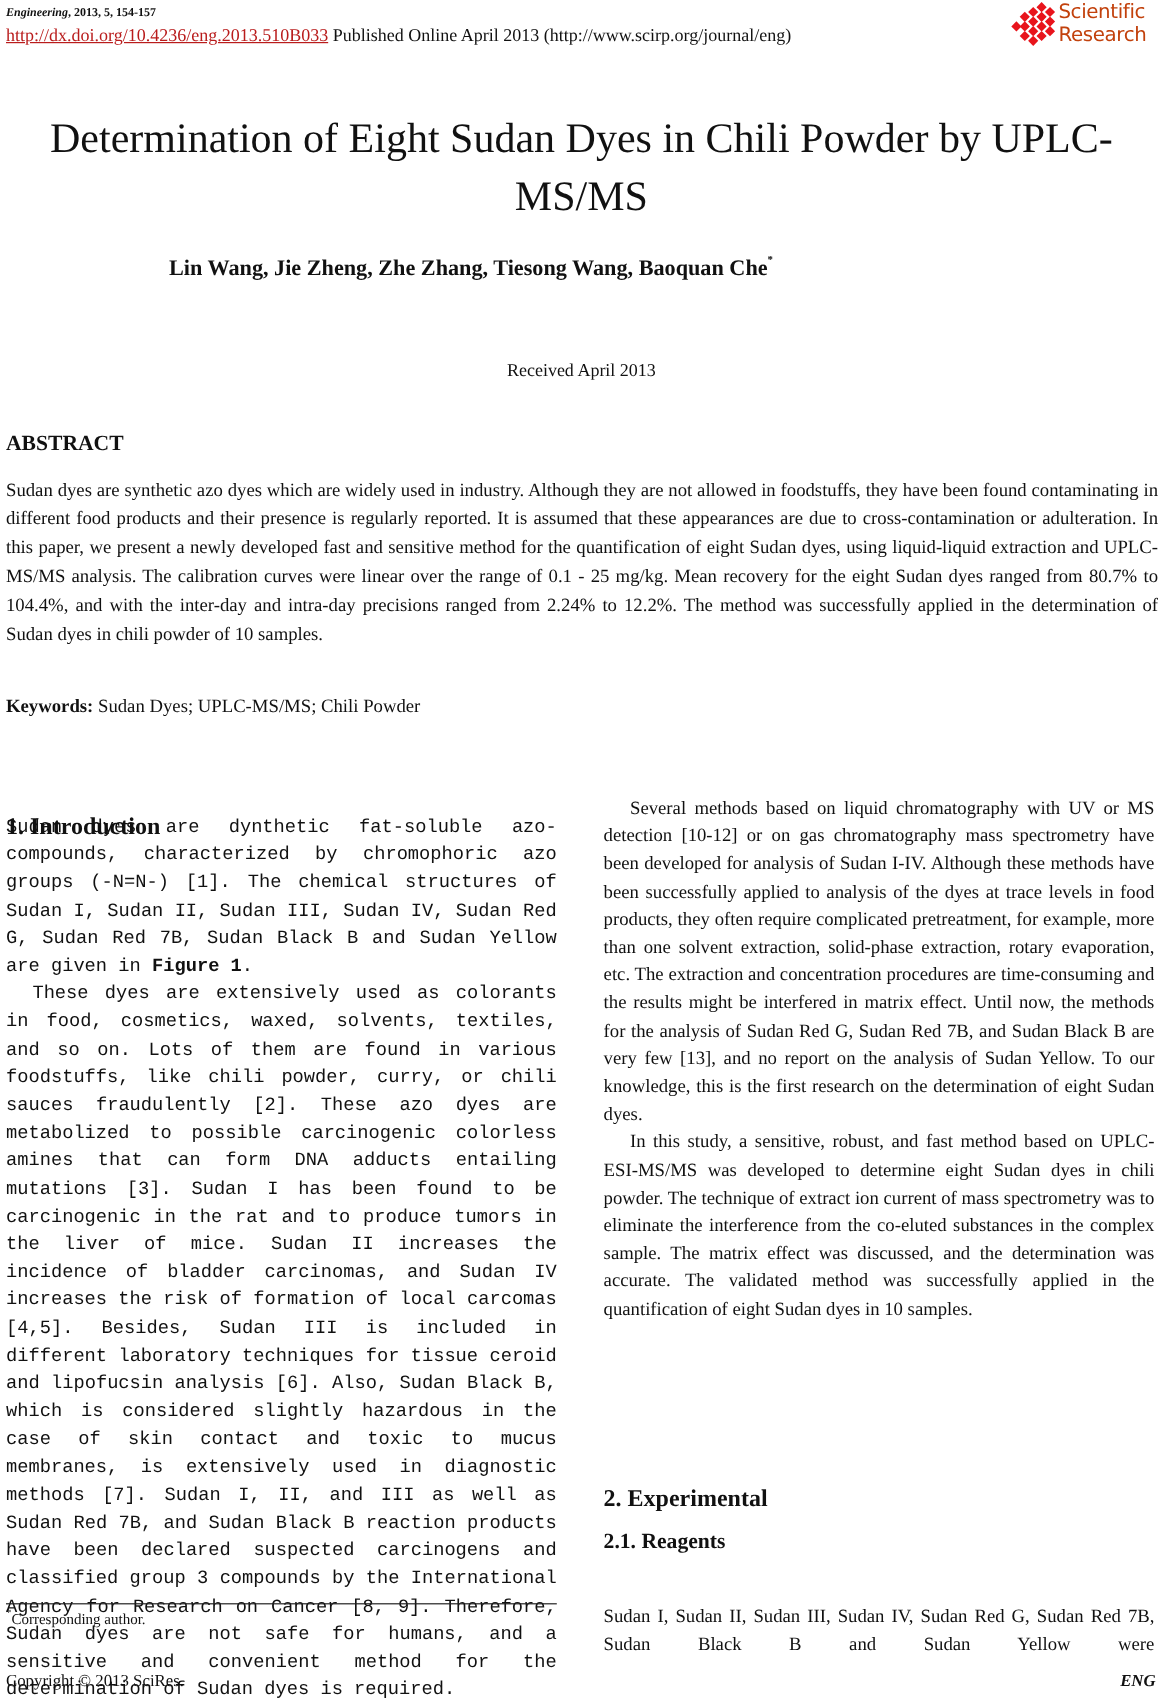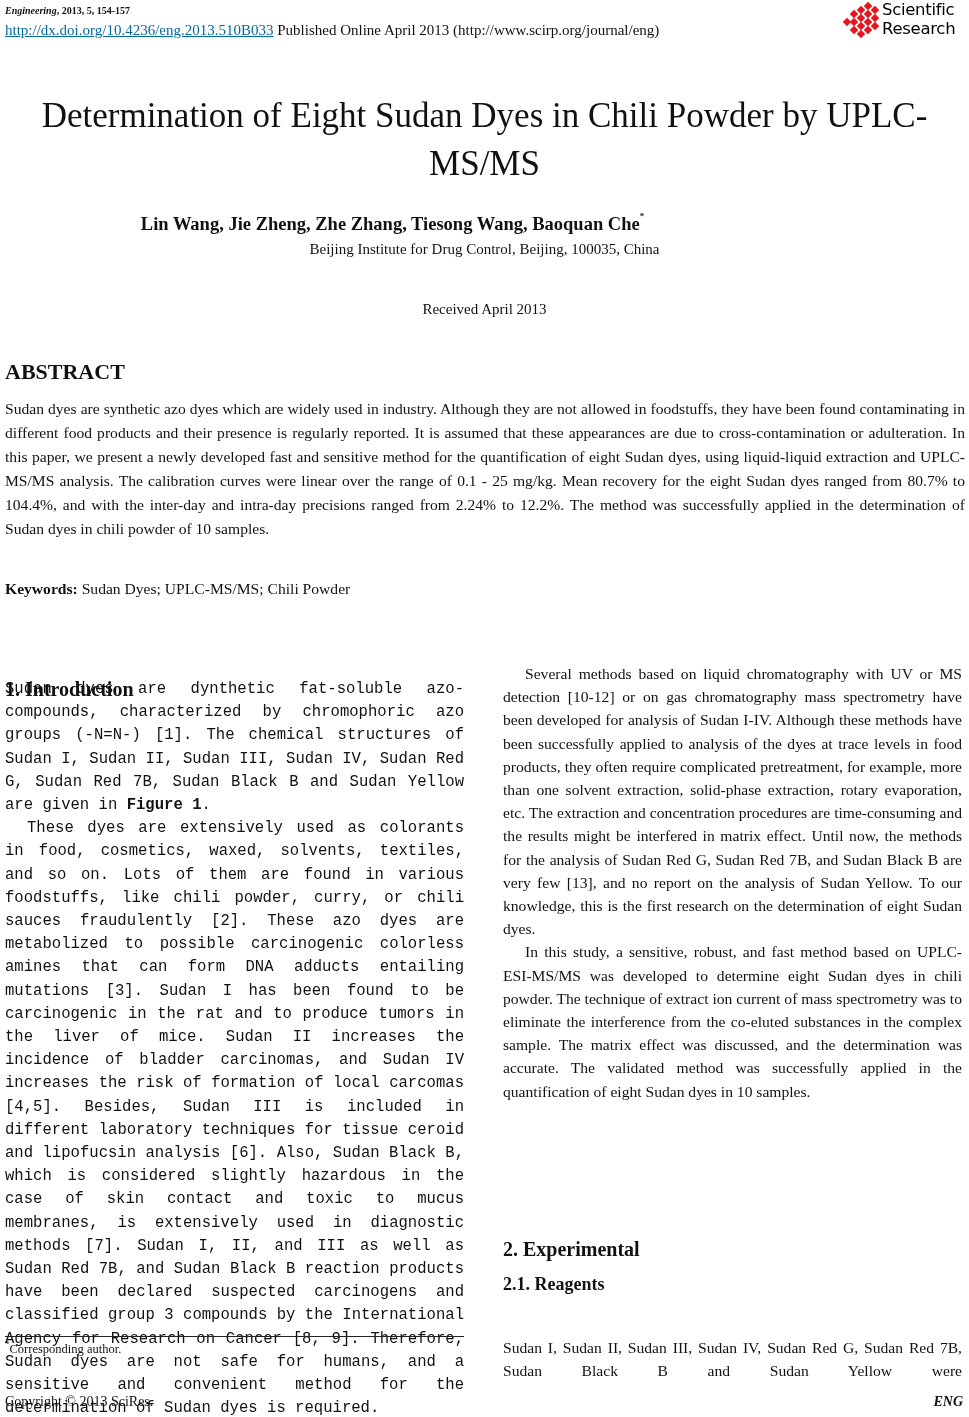--- a/index.html
+++ b/index.html
@@ -4,29 +4,29 @@
 <style>
   html, body { margin: 0; padding: 0; background: #ffffff; }
   body {
     width: 969px; height: 1417px; position: relative; overflow: hidden;
     font-family: "Liberation Serif", "DejaVu Serif", serif; color: #111;
   }
   .abs { position: absolute; }
   .hdr1 { left: 5px; top: 2px; font-size: 10px; font-weight: bold; line-height: 18px; }
   .hdr1 i { font-style: italic; }
   .hdr2 { left: 5px; top: 21px; font-size: 15px; line-height: 18px; white-space: nowrap; }
-  .hdr2 a { color: #0369a1; text-decoration: underline; }
+  .hdr2 a { color: #b91c1c; text-decoration: underline; }
   .logo { right: 2px; top: 0px; width: 125px; height: 42px; }
-  .logo-text { position: absolute; left: 40px; top: 0; font-family: "DejaVu Sans", sans-serif; font-size: 16.5px; line-height: 19px; color: #000000; letter-spacing: -0.3px; }
+  .logo-text { position: absolute; left: 40px; top: 0; font-family: "DejaVu Sans", sans-serif; font-size: 16.5px; line-height: 19px; color: #c2410c; letter-spacing: -0.3px; }
   .title { left: 0; width: 969px; top: 92px; text-align: center; font-size: 35px; font-weight: normal; line-height: 48px; }
   .authors { left: 0; width: 785px; top: 214px; text-align: center; font-size: 18.5px; font-weight: bold; }
   .affil { left: 0; width: 969px; top: 239px; text-align: center; font-size: 15px; line-height: 20px; }
   .received { left: 0; width: 969px; top: 301px; text-align: center; font-size: 15px; }
   sup { font-size: 9px; vertical-align: top; position: relative; top: -3px; }
-  .abs-h { left: 5px; top: 359px; font-size: 22px; font-weight: bold; }
+  .abs-h { left: 5px; top: 359px; font-size: 18px; font-weight: bold; }
   .abstract { left: 5px; width: 960px; top: 397px; font-size: 15.6px; line-height: 24px; text-align: justify; }
   .keywords { left: 5px; top: 580px; font-size: 15.6px; }
   .keywords b { font-weight: bold; }
   .col { width: 459px; font-size: 15.6px; line-height: 23.2px; text-align: justify; margin-top: 22px; }
   .col p { margin: 0; }
   .col p.ind { text-indent: 22px; }
   .col-left { left: 5px; top: 656px; font-family: Liberation Mono, monospace; }
   .col-right { left: 503px; top: 640px; }
   .sec-h { font-size: 20px; font-weight: bold; }
   .sec1 { left: 5px; top: 638px; margin-top: 40px; }
@@ -71,21 +71,20 @@
     <div>Scientific</div>
     <div>Research</div>
   </div>
 </div>
 
 <div class="abs title">Determination of Eight Sudan Dyes in Chili Powder by UPLC-MS/MS</div>
 <div class="abs authors">
   <span>Lin Wang, Jie Zheng, Zhe Zhang, Tiesong Wang, Baoquan Che</span><sup>*</sup>
 </div>
 <div class="abs affil">
-  <div>Beijing Institute for Drug Control, Beijing, 100035, China</div>
 </div>
 <div class="abs received">Received April 2013</div>
 
 <div class="abs abs-h">ABSTRACT</div>
 <div class="abs abstract">Sudan dyes are synthetic azo dyes which are widely used in industry. Although they are not allowed in foodstuffs, they have been found contaminating in different food products and their presence is regularly reported. It is assumed that these appearances are due to cross-contamination or adulteration. In this paper, we present a newly developed fast and sensitive method for the quantification of eight Sudan dyes, using liquid-liquid extraction and UPLC-MS/MS analysis. The calibration curves were linear over the range of 0.1 - 25 mg/kg. Mean recovery for the eight Sudan dyes ranged from 80.7% to 104.4%, and with the inter-day and intra-day precisions ranged from 2.24% to 12.2%. The method was successfully applied in the determination of Sudan dyes in chili powder of 10 samples.</div>
 <div class="abs keywords">
   <b>Keywords:</b><span> Sudan Dyes; UPLC-MS/MS; Chili Powder</span>
 </div>
 
 <div class="abs sec-h sec1">1. Introduction</div>

